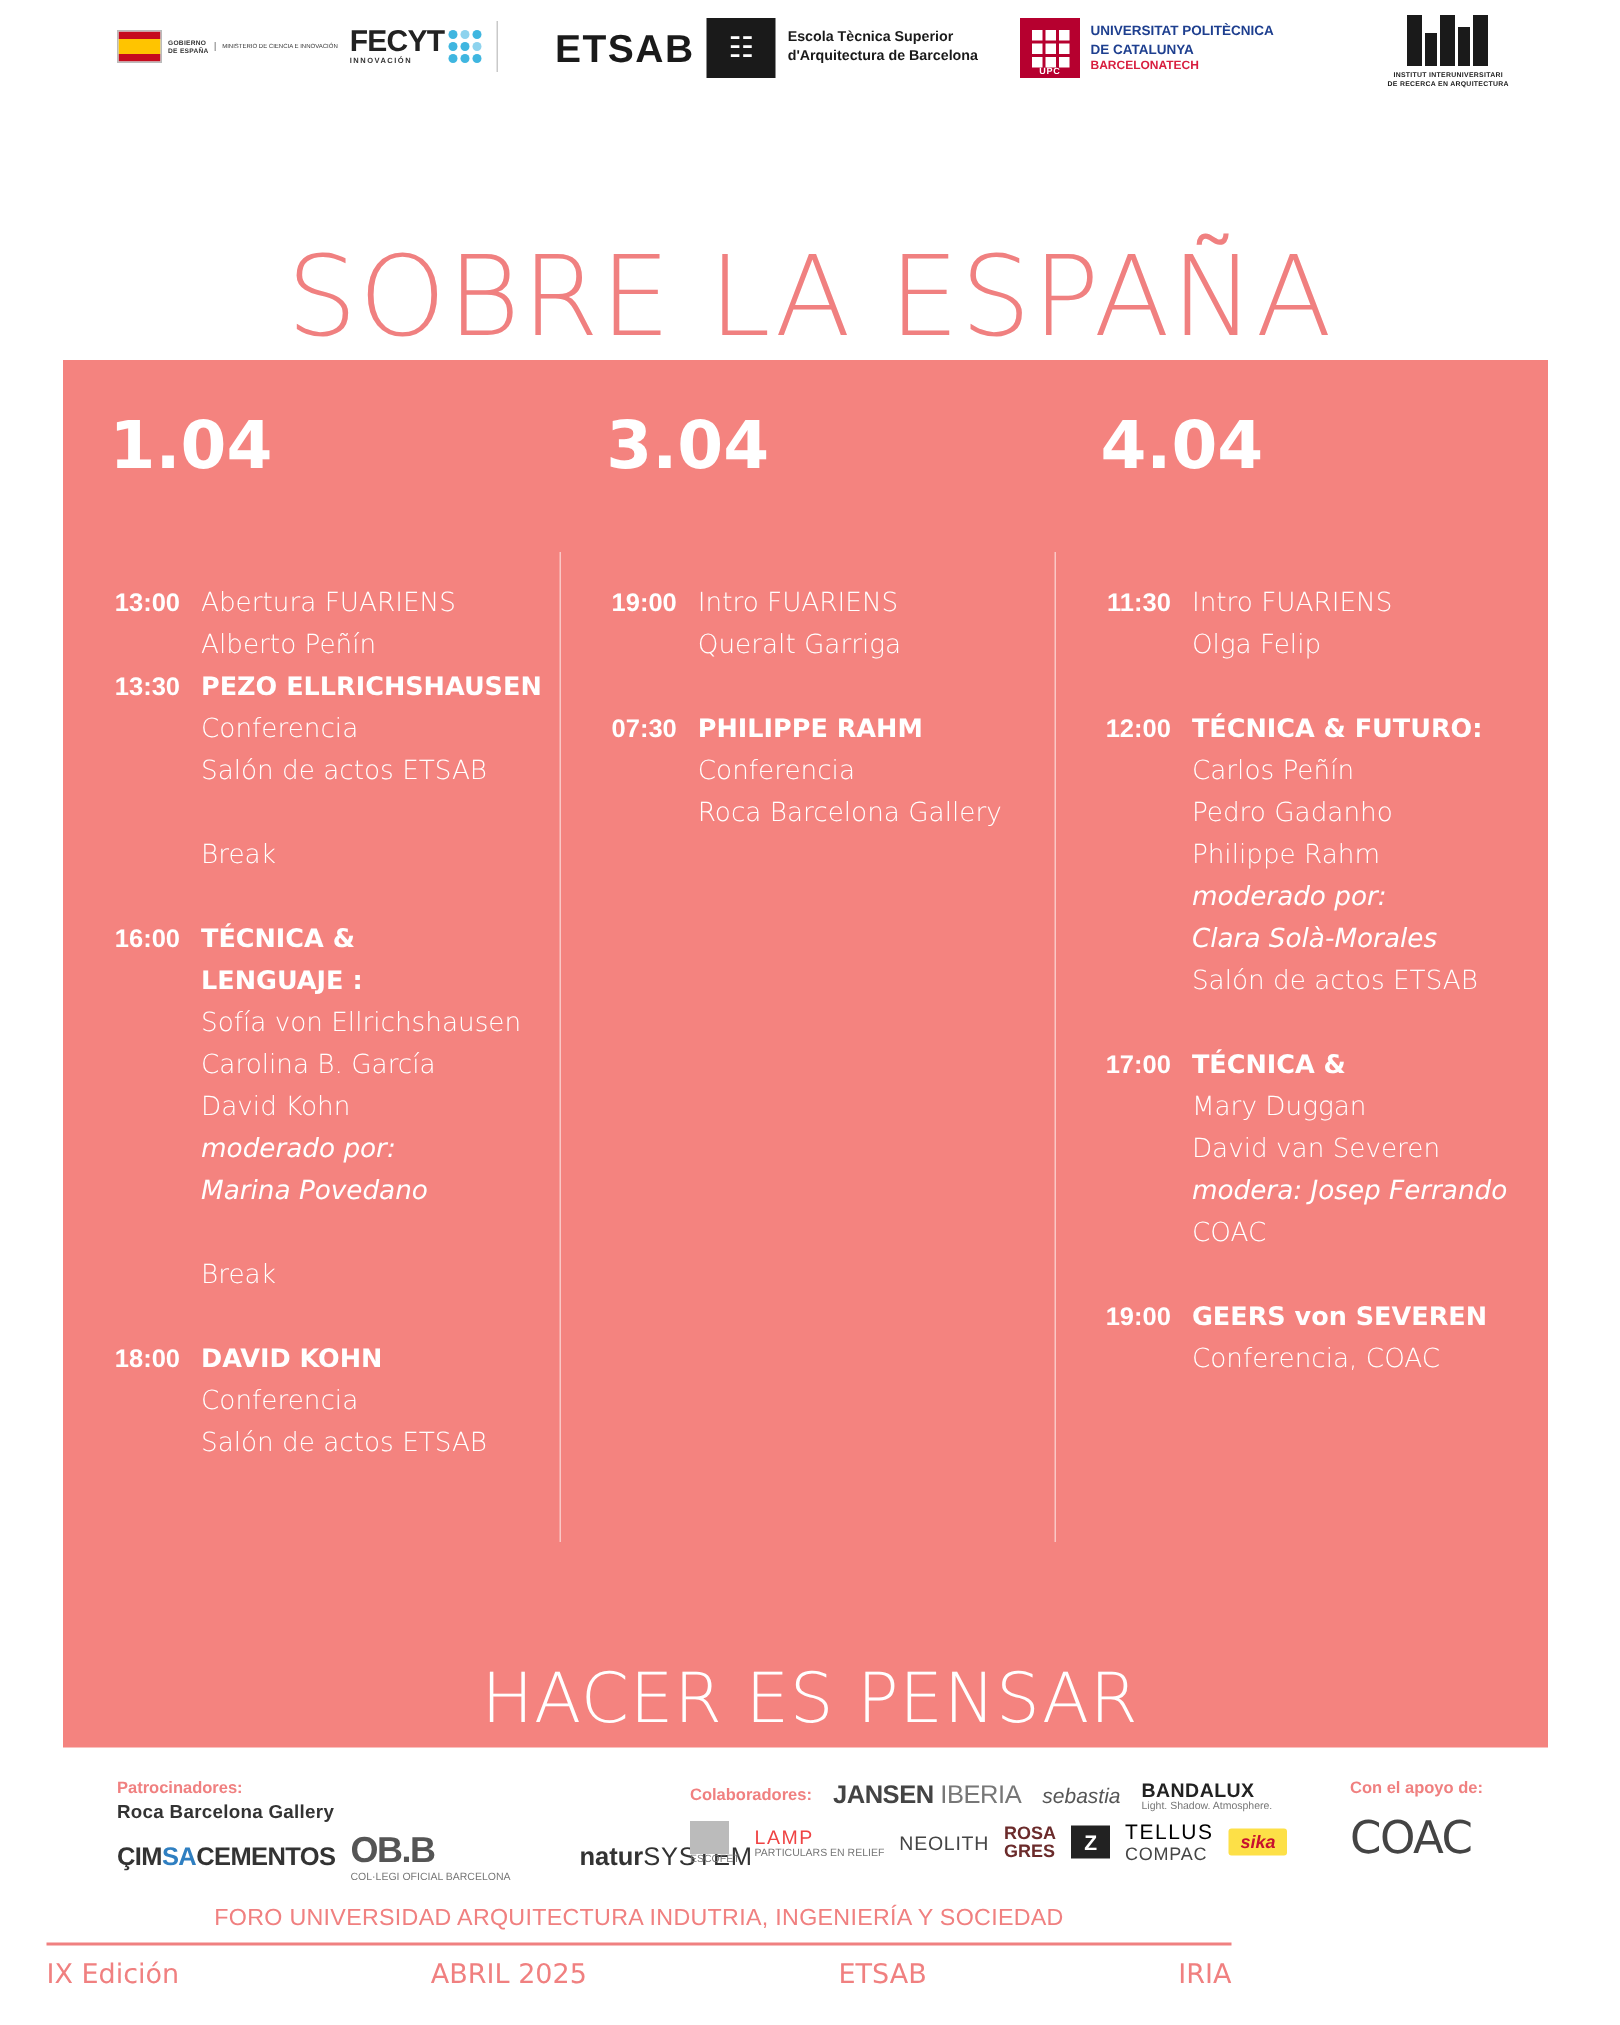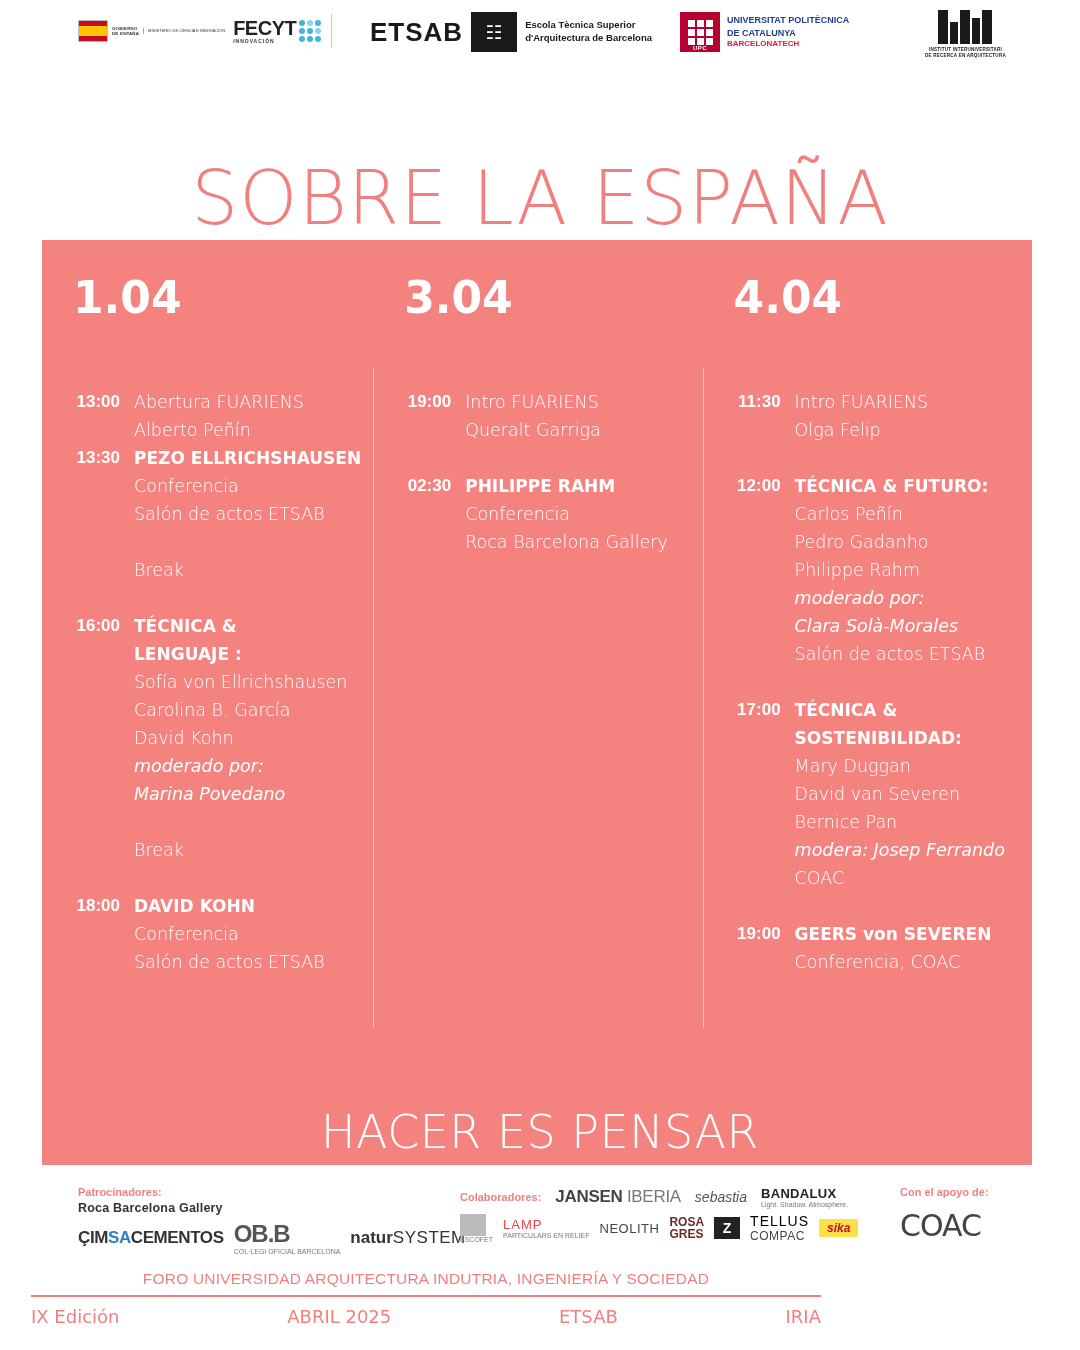--- a/index.html
+++ b/index.html
@@ -320,21 +320,21 @@
   .obb {
     font-size: 24px;
     font-weight: bold;
     color: #555;
     letter-spacing: -1px;
   }
   .natur {
     font-size: 17px;
     color: #333;
   }
-  .natur b { font-weight: bold; }
+  .natur b { font-weight: bold; margin-left: 36px; }
   .natur span { font-weight: normal; letter-spacing: .5px; }
 
   .jansen {
     font-size: 17px;
     font-weight: bold;
     color: #444;
     letter-spacing: -.3px;
   }
   .bandalux {
     font-size: 13px;
@@ -548,21 +548,21 @@
     <div class="events">
       <div class="event">
         <div class="time">19:00</div>
         <div class="lines">
           <div class="ln">Intro FUARIENS</div>
           <div class="ln">Queralt Garriga</div>
           <div class="spacer-line"></div>
         </div>
       </div>
       <div class="event">
-        <div class="time">02:30</div>
+        <div class="time">07:30</div>
         <div class="lines">
           <div class="ln bold">PHILIPPE RAHM</div>
           <div class="ln">Conferencia</div>
           <div class="ln">Roca Barcelona Gallery</div>
         </div>
       </div>
     </div>
   </div>
 
   <div class="col">
@@ -586,24 +586,22 @@
           <div class="ln italic">moderado por:</div>
           <div class="ln italic">Clara Solà-Morales</div>
           <div class="ln">Salón de actos ETSAB</div>
           <div class="spacer-line"></div>
         </div>
       </div>
       <div class="event">
         <div class="time">17:00</div>
         <div class="lines">
           <div class="ln bold">TÉCNICA &amp;</div>
-          <div class="ln bold">SOSTENIBILIDAD:</div>
           <div class="ln">Mary Duggan</div>
           <div class="ln">David van Severen</div>
-          <div class="ln">Bernice Pan</div>
           <div class="ln italic">modera: Josep Ferrando</div>
           <div class="ln">COAC</div>
           <div class="spacer-line"></div>
         </div>
       </div>
       <div class="event">
         <div class="time">19:00</div>
         <div class="lines">
           <div class="ln bold">GEERS von SEVEREN</div>
           <div class="ln">Conferencia, COAC</div>

